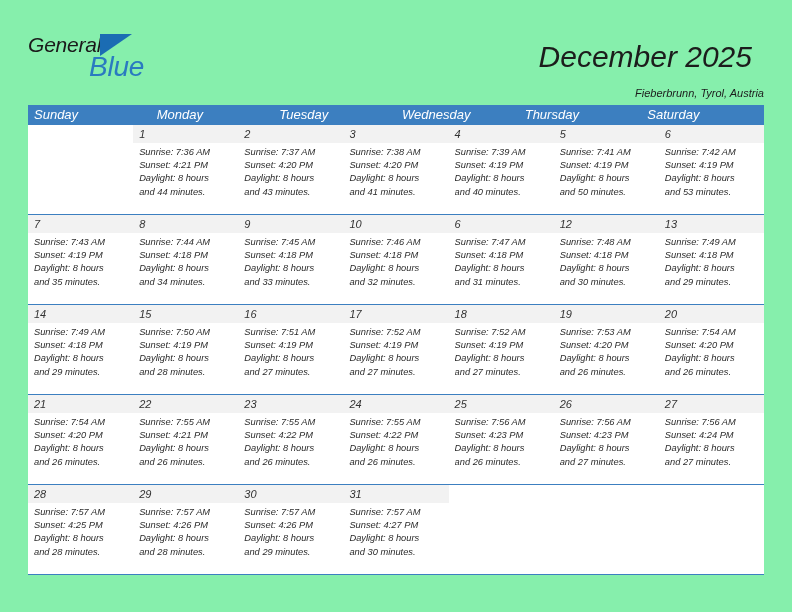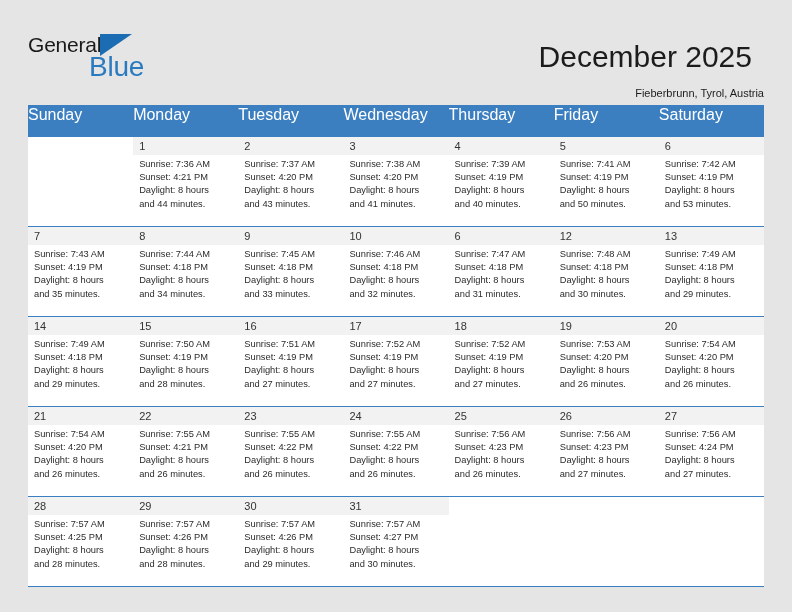--- a/index.html
+++ b/index.html
@@ -9,22 +9,23 @@
     width: 792px;
     height: 612px;
     background: #ffffff;
     font-family: "Liberation Sans", sans-serif;
     -webkit-font-smoothing: antialiased;
   }
   .page {
     position: relative;
     width: 792px;
     height: 612px;
-    background: #e5e5e5;
+    background: #86efac;
     overflow: hidden;
+    font-style: italic;
   }
 
   
   .header {
     position: absolute;
     left: 28px;
     top: 28px;
     width: 736px;
     height: 70px;
   }
@@ -93,24 +94,25 @@
     width: 736px;
   }
   .dow-row {
     display: flex;
     width: 100%;
     background: #3c7fc0;
   }
   .dow-cell {
     flex: 1 1 0;
     min-width: 0;
-    height: 32px;
+    height: 20px;
     line-height: 20px;
     color: #ffffff;
-    font-size: 16px;
+    font-size: 13px;
+    padding-left: 6px;
     white-space: nowrap;
     overflow: hidden;
   }
 
   .week-row {
     display: flex;
     width: 100%;
     border-top: 1.5px solid #3c7fc0;
   }
   .week-row.first { border-top: none; }
@@ -170,21 +172,20 @@
 
   </div>
 
   <div class="calendar">
     <div class="dow-row" id="dow-row">
         <div class="dow-cell">Sunday</div>
         <div class="dow-cell">Monday</div>
         <div class="dow-cell">Tuesday</div>
         <div class="dow-cell">Wednesday</div>
         <div class="dow-cell">Thursday</div>
-        <div class="dow-cell">Friday</div>
         <div class="dow-cell">Saturday</div>
       </div>
     <div id="weeks-container">
         <div class="week-row first">
           <div class="day-cell empty">
             <div class="day-num"></div>
             <div class="day-body"></div>
           </div>
           <div class="day-cell">
             <div class="day-num">1</div>

